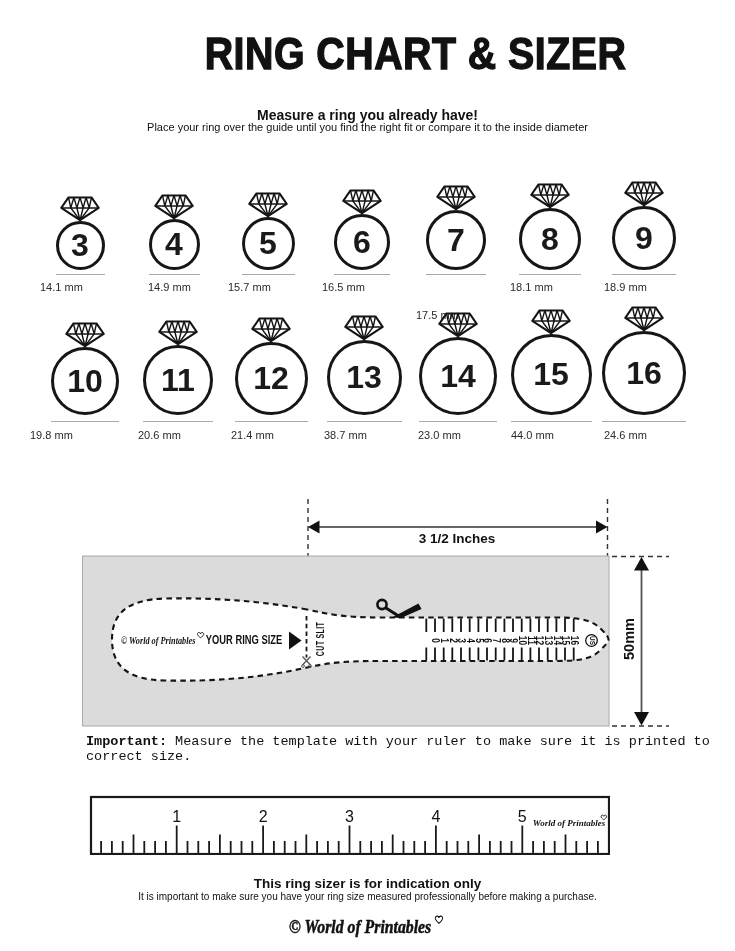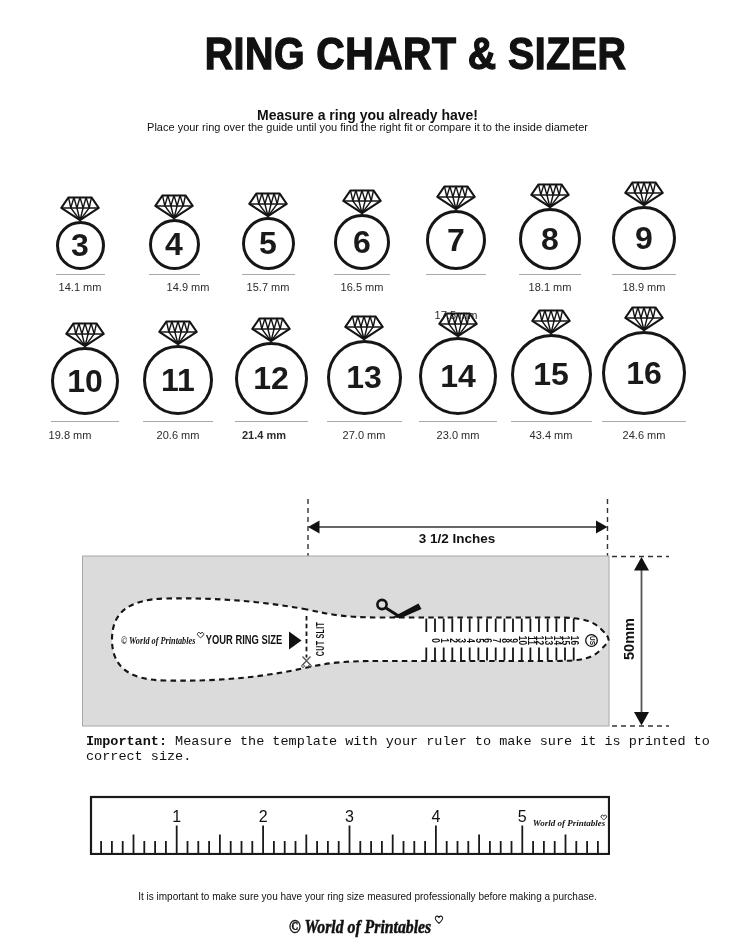--- a/index.html
+++ b/index.html
@@ -4,21 +4,21 @@
 html,body{margin:0;padding:0;background:#fff;}
 *{-webkit-font-smoothing:antialiased;}
 .pg{position:relative;width:735px;height:951px;background:#fff;overflow:hidden;
     font-family:"Liberation Sans",sans-serif;color:#111;}
 .abs{position:absolute;}
 .ctr{left:0;width:735px;text-align:center;}
 .circ{position:absolute;border:3.4px solid #161616;border-radius:50%;box-sizing:border-box;
       display:flex;align-items:center;justify-content:center;
       font-weight:700;font-size:32px;color:#1a1a1a;}
 .lin{position:absolute;height:1px;background:#a9a9a9;}
-.lab{position:absolute;font-size:11px;color:#2b2b2b;text-align:center;}
+.lab{position:absolute;font-size:11px;color:#2b2b2b;text-align:left;}
 </style></head><body>
 <div class="pg">
 <svg width="0" height="0" style="position:absolute">
 <defs>
         <g id="dia" fill="none" stroke="#141414" stroke-linejoin="round">
 <path d="M8.5,1.4 L31.5,1.4 L38.7,11.9 L20,24.2 L1.3,11.9 Z" stroke-width="2"></path>
 <path d="M1.3,11.9 L38.7,11.9" stroke-width="1.45"></path>
 <path d="M8.5,1.4 L10.8,11.9 L13.9,1.4 L16.9,11.9 L20,1.4 L23.1,11.9 L26.1,1.4 L29.2,11.9 L31.5,1.4" stroke-width="1.45"></path>
 <path d="M10.8,11.9 L20,24.2 M16.9,11.9 L20,24.2 M23.1,11.9 L20,24.2 M29.2,11.9 L20,24.2" stroke-width="1.45"></path>
 </g>
@@ -79,39 +79,39 @@
       <use href="#dia"></use>
     </svg>
 <div class="circ" style="left:143.0px;top:345px;width:70px;height:70px;">11</div>
 <div class="lin" style="left:143.0px;top:421px;width:70px;"></div>
 <div class="lab" style="left:138px;top:429px;width:80px;">20.6 mm</div>
 <svg class="abs" style="left:251px;top:317px" width="40" height="25">
       <use href="#dia"></use>
     </svg>
 <div class="circ" style="left:234.5px;top:342px;width:73px;height:73px;">12</div>
 <div class="lin" style="left:234.5px;top:421px;width:73px;"></div>
-<div class="lab" style="left:224px;top:429px;width:80px;font-weight:bold;">21.4 mm</div>
+<div class="lab" style="left:231px;top:429px;width:80px;">21.4 mm</div>
 <svg class="abs" style="left:344px;top:315px" width="40" height="25">
       <use href="#dia"></use>
     </svg>
 <div class="circ" style="left:326.5px;top:340px;width:75px;height:75px;">13</div>
 <div class="lin" style="left:326.5px;top:421px;width:75px;"></div>
-<div class="lab" style="left:324px;top:429px;width:80px;">27.0 mm</div>
+<div class="lab" style="left:324px;top:429px;width:80px;">38.7 mm</div>
 <svg class="abs" style="left:438px;top:312px" width="40" height="25">
       <use href="#dia"></use>
     </svg>
 <div class="circ" style="left:419.0px;top:337px;width:78px;height:78px;">14</div>
 <div class="lin" style="left:419.0px;top:421px;width:78px;"></div>
 <div class="lab" style="left:418px;top:429px;width:80px;">23.0 mm</div>
 <svg class="abs" style="left:531px;top:309px" width="40" height="25">
       <use href="#dia"></use>
     </svg>
 <div class="circ" style="left:510.5px;top:334px;width:81px;height:81px;">15</div>
 <div class="lin" style="left:510.5px;top:421px;width:81px;"></div>
-<div class="lab" style="left:511px;top:429px;width:80px;">43.4 mm</div>
+<div class="lab" style="left:511px;top:429px;width:80px;">44.0 mm</div>
 <svg class="abs" style="left:624px;top:306px" width="40" height="25">
       <use href="#dia"></use>
     </svg>
 <div class="circ" style="left:602.0px;top:331px;width:84px;height:84px;">16</div>
 <div class="lin" style="left:602.0px;top:421px;width:84px;"></div>
 <div class="lab" style="left:604px;top:429px;width:80px;">24.6 mm</div>
 <svg class="abs" style="left:0;top:480px" width="735" height="290" viewBox="0 0 735 290">
 <path d="M308,19 V76.5 M607.5,19 V76.5" stroke="#333" stroke-width="1.4" stroke-dasharray="5,4" fill="none"></path>
 <line x1="313" y1="47" x2="602.5" y2="47" stroke="#333" stroke-width="1.4"></line>
 <polygon points="308,47 319.5,40.5 319.5,53.5" fill="#111"></polygon>
@@ -181,16 +181,17 @@
 <rect x="2" y="2" width="518" height="57" fill="#fff" stroke="#1a1a1a" stroke-width="2.2"></rect>
 <path d="M12.1,58 V46.0 M22.9,58 V46.0 M33.7,58 V46.0 M44.5,58 V39.5 M55.3,58 V46.0 M66.1,58 V46.0 M76.9,58 V46.0 M87.7,58 V30.5 M98.5,58 V46.0 M109.3,58 V46.0 M120.1,58 V46.0 M130.9,58 V39.5 M141.7,58 V46.0 M152.5,58 V46.0 M163.3,58 V46.0 M174.1,58 V30.5 M184.9,58 V46.0 M195.7,58 V46.0 M206.5,58 V46.0 M217.3,58 V39.5 M228.1,58 V46.0 M238.9,58 V46.0 M249.7,58 V46.0 M260.5,58 V30.5 M271.3,58 V46.0 M282.1,58 V46.0 M292.9,58 V46.0 M303.7,58 V39.5 M314.5,58 V46.0 M325.3,58 V46.0 M336.1,58 V46.0 M346.9,58 V30.5 M357.7,58 V46.0 M368.5,58 V46.0 M379.3,58 V46.0 M390.1,58 V39.5 M400.9,58 V46.0 M411.7,58 V46.0 M422.5,58 V46.0 M433.3,58 V30.5 M444.1,58 V46.0 M454.9,58 V46.0 M465.7,58 V46.0 M476.5,58 V39.5 M487.3,58 V46.0 M498.1,58 V46.0 M508.9,58 V46.0" stroke="#1a1a1a" stroke-width="1.8" fill="none"></path>
 <text x="87.7" y="27" font-size="16" text-anchor="middle" fill="#111">1</text>
 <text x="174.1" y="27" font-size="16" text-anchor="middle" fill="#111">2</text>
 <text x="260.5" y="27" font-size="16" text-anchor="middle" fill="#111">3</text>
 <text x="346.9" y="27" font-size="16" text-anchor="middle" fill="#111">4</text>
 <text x="433.3" y="27" font-size="16" text-anchor="middle" fill="#111">5</text>
 <text x="480" y="30.5" font-size="9" font-style="italic" font-weight="700" text-anchor="middle" font-family="Liberation Serif,serif" fill="#111">World of Printables</text>
 <path d="M512,21 c0.8,-1.6 2.8,-0.9 2.8,0.35 c0,-1.25 2,-1.95 2.8,-0.35 c0.6,1.3 -1.5,2.8 -2.8,3.7 c-1.3,-0.9 -3.4,-2.4 -2.8,-3.7 Z" fill="none" stroke="#111" stroke-width="0.8"></path>
 </svg>
+<div class="abs ctr" style="top:876px;font-size:13.5px;font-weight:700;">This ring sizer is for indication only</div>
 <div class="abs ctr" style="top:891px;font-size:10px;">It is important to make sure you have your ring size measured professionally before making a purchase.</div>
 <div class="abs ctr" style="top:913px;font-size:19px;"><span style="display:inline-block;font-family:'Liberation Serif',serif;font-style:italic;font-weight:700;transform:scaleX(0.83);-webkit-text-stroke:0.5px #111;">© World of Printables<svg width="14" height="14" style="margin-left:3px;margin-bottom:6px" viewBox="0 0 13 13">
           <path d="M2.2,4.2 c1.1,-2.3 4,-1.2 4,0.5 c0,-1.7 2.9,-2.8 4,-0.5 c0.9,1.9 -2.2,4.1 -4,5.4 c-1.8,-1.3 -4.9,-3.5 -4,-5.4 Z" fill="none" stroke="#111" stroke-width="1.1"></path>
         </svg></span></div>
 </div>
 </body></html>

